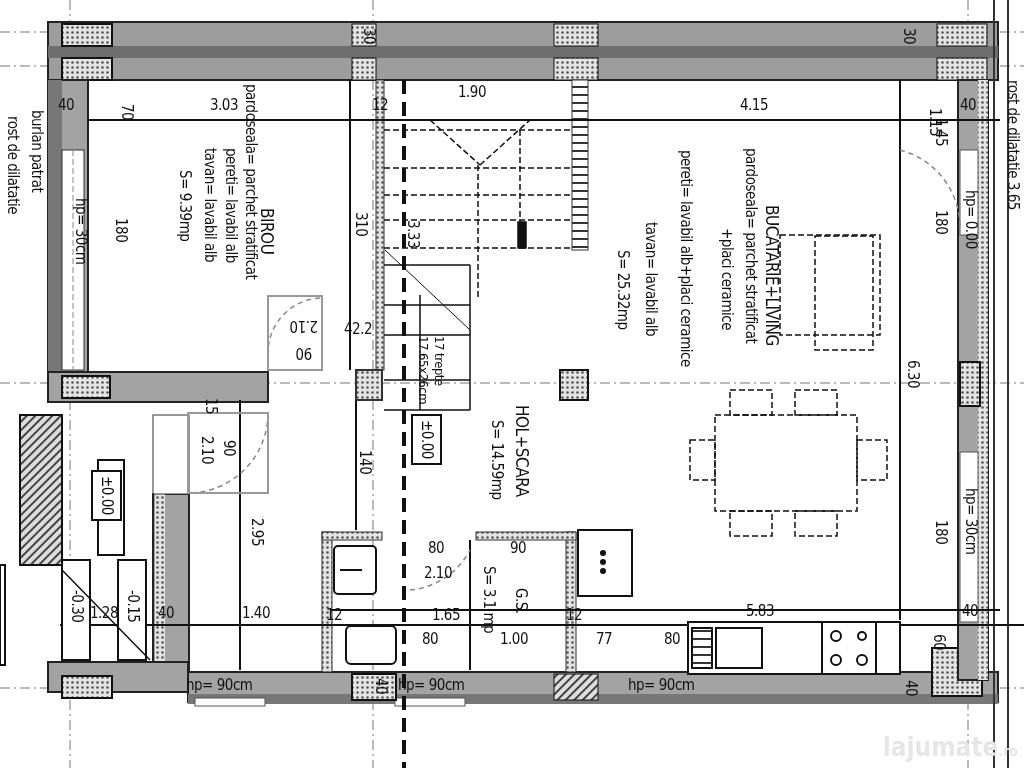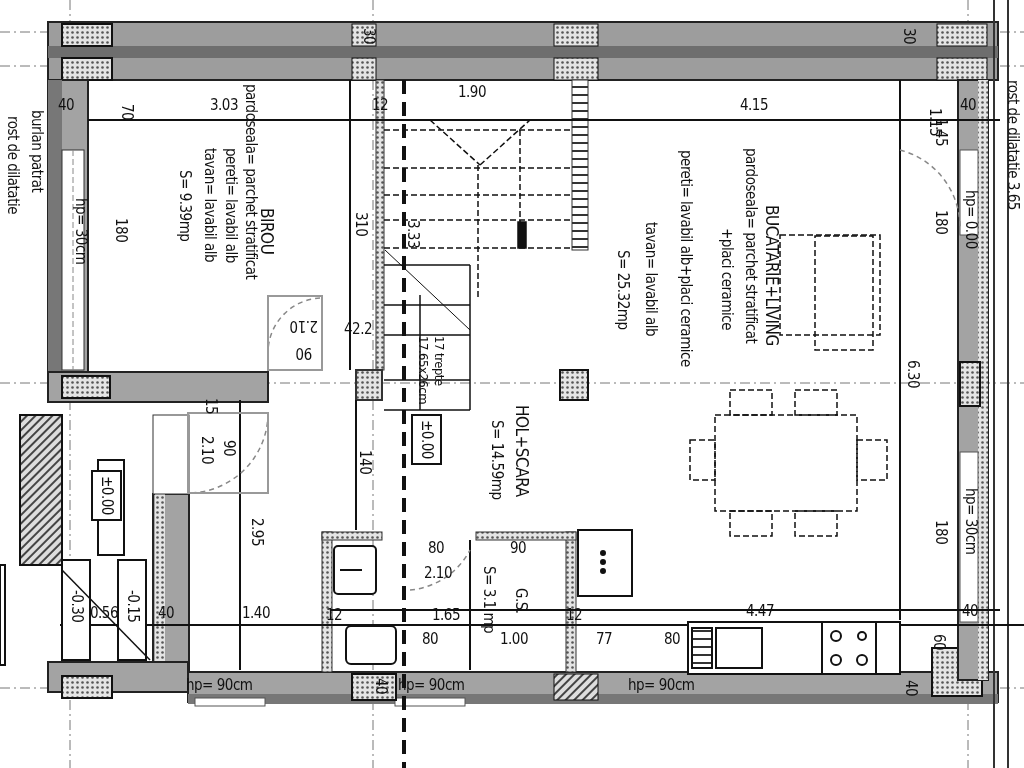--- a/index.html
+++ b/index.html
@@ -246,39 +246,40 @@
 <div class="lbl v" style="left:1020px;top:80px">rost de dilatatie 3.65</div>
 
 <div class="lbl v" style="left:218px;top:398px">15</div>
 <div class="lbl v" style="left:236px;top:440px">90</div>
 <div class="lbl v" style="left:214px;top:436px">2.10</div>
 <div class="lbl v" style="left:264px;top:518px">2.95</div>
 <div class="lbl v boxed" style="left:122px;top:470px">±0.00</div>
 <div class="lbl v" style="left:84px;top:590px">-0.30</div>
 <div class="lbl v" style="left:140px;top:590px">-0.15</div>
 
-<div class="lbl" style="left:90px;top:606px">0.56</div>
+<div class="lbl" style="left:90px;top:606px">1.28</div>
 <div class="lbl" style="left:158px;top:606px">40</div>
 <div class="lbl" style="left:242px;top:606px">1.40</div>
 <div class="lbl" style="left:422px;top:632px">80</div>
 <div class="lbl" style="left:500px;top:632px">1.00</div>
 <div class="lbl" style="left:596px;top:632px">77</div>
 <div class="lbl" style="left:664px;top:632px">80</div>
-<div class="lbl" style="left:746px;top:604px">4.47</div>
+<div class="lbl" style="left:746px;top:604px">5.83</div>
 <div class="lbl" style="left:962px;top:604px">40</div>
 <div class="lbl v" style="left:946px;top:634px">60</div>
 <div class="lbl v" style="left:388px;top:678px">40</div>
 <div class="lbl v" style="left:918px;top:680px">40</div>
 
 <div class="lbl" style="left:428px;top:541px">80</div>
 <div class="lbl" style="left:510px;top:541px">90</div>
 <div class="lbl" style="left:424px;top:566px">2.10</div>
 <div class="lbl" style="left:432px;top:608px">1.65</div>
 <div class="lbl" style="left:326px;top:608px">12</div>
 <div class="lbl" style="left:566px;top:608px">12</div>
 <div class="lbl v" style="left:528px;top:588px">G.S.</div>
 <div class="lbl v" style="left:496px;top:566px">S= 3.1 mp</div>
 
 <div class="lbl" style="left:186px;top:678px">hp= 90cm</div>
 <div class="lbl" style="left:398px;top:678px">hp= 90cm</div>
 <div class="lbl" style="left:628px;top:678px">hp= 90cm</div>
 
+<div class="wm"><span>lajumate</span><span class="ro">.ro</span></div>
 </div>
 
 </body></html>

